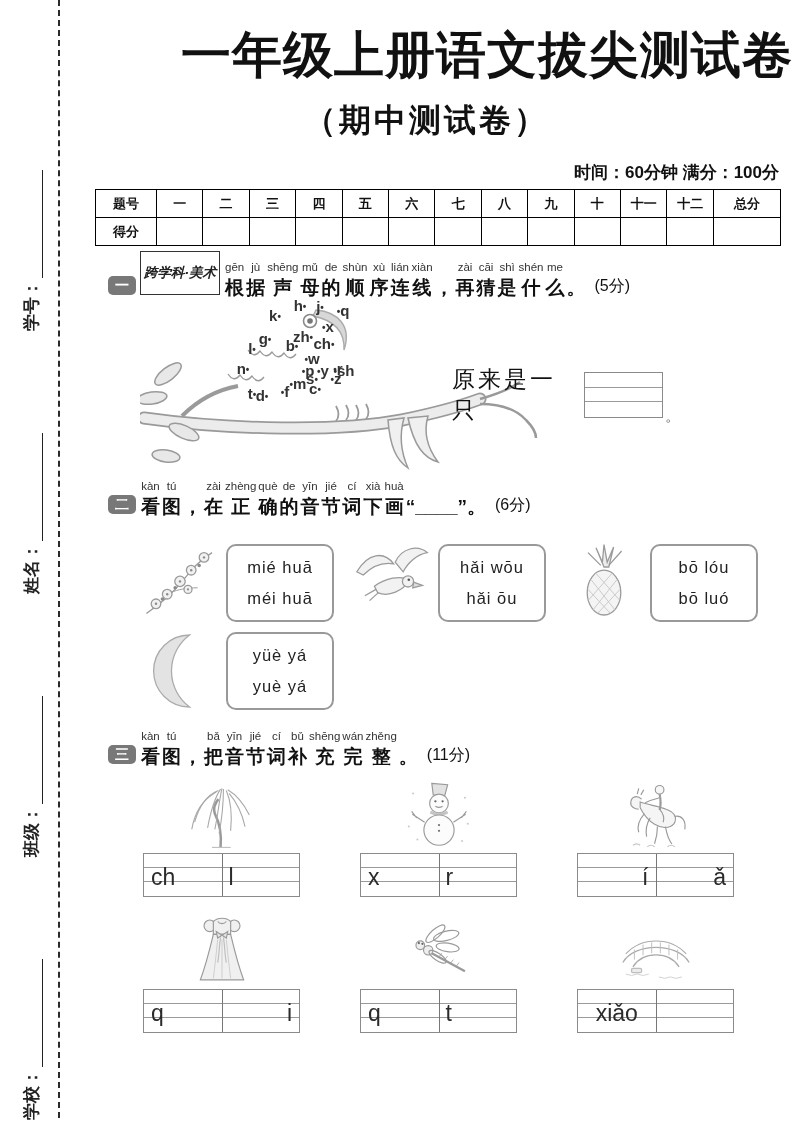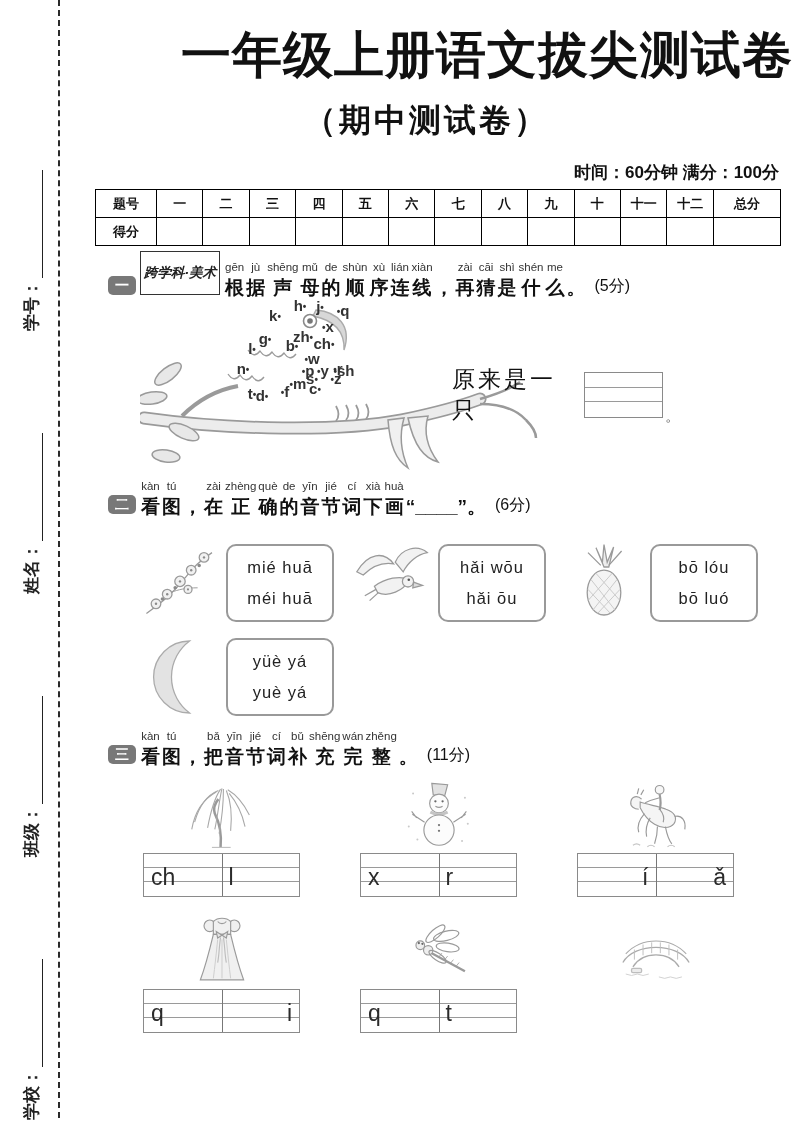--- a/index.html
+++ b/index.html
@@ -55,21 +55,21 @@
                     letter-spacing:3px; }
   .fourline { position:relative; background:#fff; border:1.5px solid #8a8a8a; }
   .fourline .hl { position:absolute; left:0; right:0; border-top:1px solid #9a9a9a; }
   .fourline .vdiv { position:absolute; left:50%; top:0; bottom:0; border-left:1px solid #777; }
   .ansbox { width:80px; height:44px; margin-left:8px; }
   .ansbox .hl1 { top:14px; } .ansbox .hl2 { top:28px; }
   .answer .period { font-size:15px; color:#555; margin-left:2px; align-self:flex-end; }
 
   
   .s2grid { position:absolute; left:138px; top:540px; display:grid;
-            grid-template-columns:212px 212px 212px; row-gap:8px; }
+            grid-template-columns:212px 212px 212px; row-gap:2px; }
   .s2item { display:flex; align-items:center; height:86px; }
   .s2item .img { width:84px; height:80px; flex:0 0 auto; display:flex;
                  align-items:center; justify-content:center; }
   .s2item .img svg { width:100%; height:100%; }
   .optbox { width:104px; height:74px; border:2px solid #999; border-radius:10px;
             display:flex; flex-direction:column; justify-content:space-evenly;
             align-items:center; margin-left:4px; }
   .opt { font-size:16.5px; color:#222; letter-spacing:1px; white-space:nowrap; }
 
   
@@ -674,16 +674,23 @@
       <div class="cell c2" style="text-align: left;">t</div>
     </div>
   </div>
 
   <div class="s3item">
     <div class="img3">
           <svg viewBox="0 0 100 100">
             <use href="#sym-bridge"></use>
           </svg>
         </div>
+    <div class="fourline pygrid">
+      <div class="hl hl1"></div>
+      <div class="hl hl2"></div>
+      <div class="vdiv"></div>
+      <div class="cell c1" style="text-align: center;">xiǎo</div>
+      <div class="cell c2" style="text-align: left;"></div>
+    </div>
   </div>
 </div>
 
 </div>
 
 </body></html>

